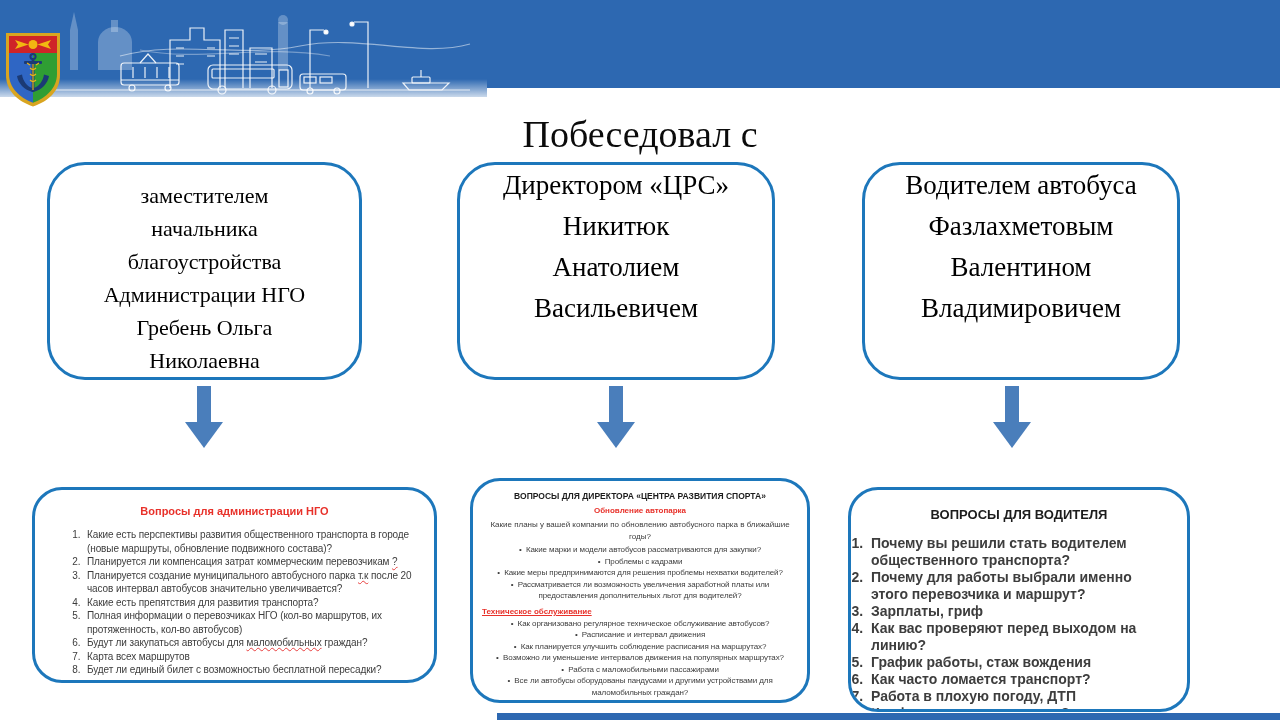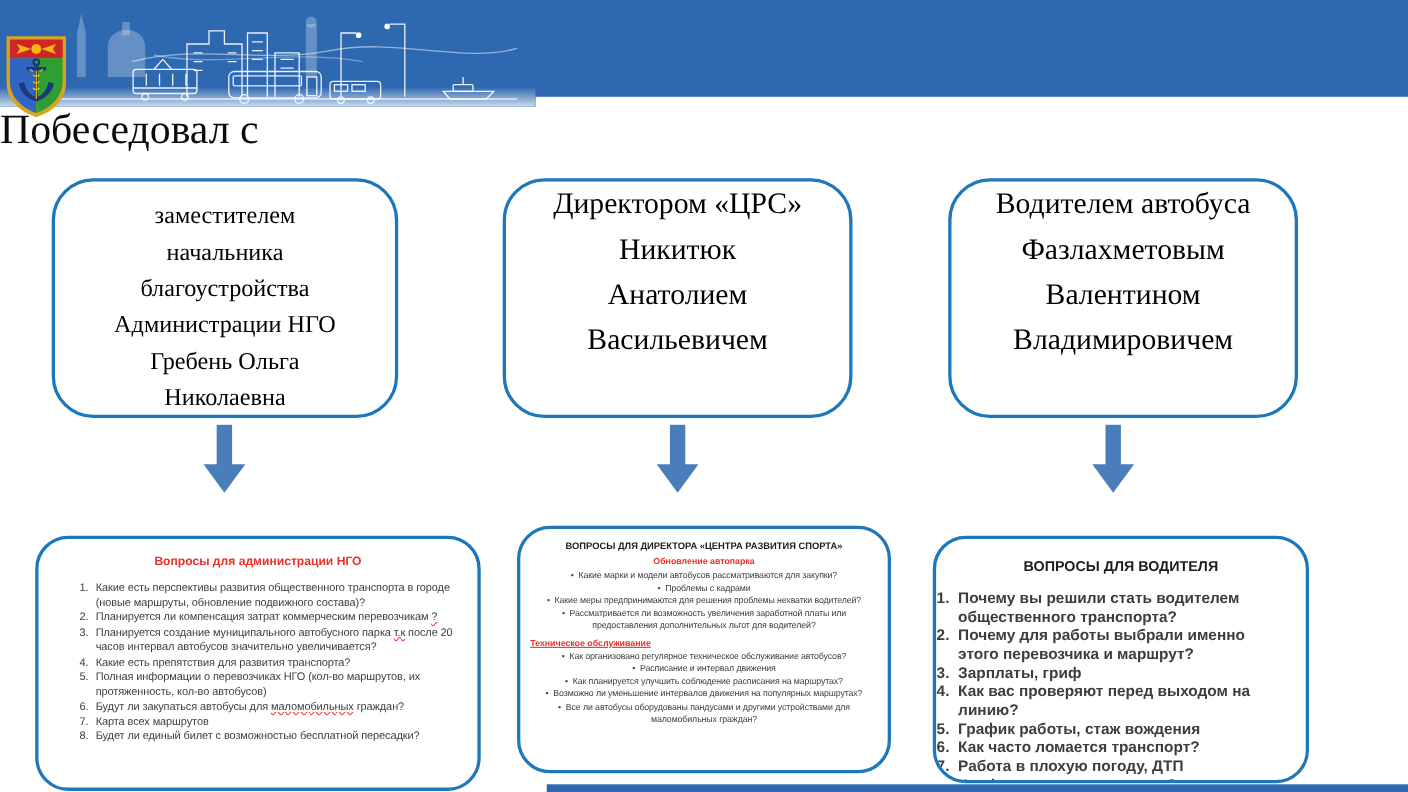--- a/index.html
+++ b/index.html
@@ -9,41 +9,41 @@
 
   
   .banner { position:absolute; left:0; top:0; width:1280px; height:88px; background:#2d68b1; }
   .banner-left { position:absolute; left:0; top:0; width:487px; height:97px; background:#2d68b1; overflow:hidden; }
   .banner-left .skyline { position:absolute; left:0; bottom:0; }
   .banner-left::after { content:""; position:absolute; left:0; right:0; bottom:0; height:18px;
       background:linear-gradient(to top, rgba(255,255,255,.75), rgba(255,255,255,0)); }
   .emblem { position:absolute; left:3px; top:28px; z-index:5; }
 
   
-  .slide-title { position:absolute; left:0; top:97px; width:1280px; 
+  .slide-title { position:absolute; left:0; top:113px; width:1280px; text-align:center;
       font-family:"Liberation Serif", serif; font-size:38px; line-height:1.15; color:#0b0b0b; }
 
   
   .person-box { position:absolute; top:162px; height:218px; background:#fff;
       border:3.5px solid #1d77bb; border-radius:38px; }
   .pb1 { left:47px;  width:315px; }
   .pb2 { left:457px; width:318px; }
   .pb3 { left:862px; width:318px; }
   .person-text { width:100%; text-align:center; font-family:"Liberation Serif", serif; color:#000; }
   .pb1 .person-text { font-size:22px; line-height:33px; padding-top:14px; }
   .pb2 .person-text, .pb3 .person-text { font-size:27px; line-height:41px; }
 
   
   .down-arrow { position:absolute; top:386px; width:40px; height:62px; }
   .ar1 { left:184px; } .ar2 { left:596px; } .ar3 { left:992px; }
 
   
   .qbox { position:absolute; background:#fff; border:3.5px solid #1d77bb; border-radius:30px;
       color:#3d3d3d; overflow:hidden; }
-  .qbox-admin    { left:32px;  top:487px; width:405px; height:232px; }
+  .qbox-admin    { left:32px;  top:487px; width:405px; height:196px; }
   .qbox-director { left:470px; top:478px; width:340px; height:225px; text-align:center; }
   .qbox-driver   { left:848px; top:487px; width:342px; height:225px; }
 
   .q-title-admin { color:#e8312a; font-weight:bold; font-size:11px; text-align:center; margin-top:15px; }
   ol.admin-list { margin:11px 0 0; padding:0 8px 0 48px; font-size:10px; line-height:13.5px; letter-spacing:-0.1px; }
   ol.admin-list li { padding-left:4px; }
 
   .q-title-director { font-weight:bold; font-size:8.5px; color:#1c1c1c; margin-top:10px; letter-spacing:0; }
   .q-sub { color:#e8312a; font-weight:bold; font-size:8px; margin-top:5px; }
   .q-sub-left { text-align:left; padding-left:9px;text-decoration:underline; }
@@ -176,32 +176,34 @@
         <li>Полная информации о перевозчиках НГО (кол-во маршрутов, их протяженность,  кол-во автобусов)</li>
         <li>Будут ли закупаться автобусы для <span class="sp">маломобильных</span> граждан?</li>
         <li>Карта всех маршрутов</li>
         <li>Будет ли единый билет с возможностью бесплатной пересадки?</li>
       </ol>
   </div>
 
   <div class="qbox qbox-director">
     <div class="q-title-director">ВОПРОСЫ ДЛЯ ДИРЕКТОРА «ЦЕНТРА РАЗВИТИЯ СПОРТА»</div>
     <div class="q-sub">Обновление автопарка</div>
+    <div class="q-intro">Какие планы у вашей компании по обновлению автобусного парка в ближайшие годы?</div>
     <ul class="bullet-list">
         <li>Какие марки и модели автобусов рассматриваются для закупки?</li>
         <li>Проблемы с кадрами</li>
         <li>Какие меры предпринимаются для решения проблемы нехватки водителей?</li>
         <li>Рассматривается ли возможность увеличения заработной платы или предоставления дополнительных льгот для водителей?</li>
       </ul>
     <div class="q-sub q-sub-left">Техническое обслуживание</div>
     <ul class="bullet-list">
         <li>Как организовано регулярное техническое обслуживание автобусов?</li>
         <li>Расписание и интервал движения</li>
         <li>Как планируется улучшить соблюдение расписания на маршрутах?</li>
         <li>Возможно ли уменьшение интервалов движения на популярных маршрутах?</li>
+        <li>Работа с маломобильными пассажирами</li>
         <li>Все ли автобусы оборудованы пандусами и другими устройствами для маломобильных граждан?</li>
       </ul>
   </div>
 
   <div class="qbox qbox-driver">
     <div class="q-title-driver">ВОПРОСЫ ДЛЯ ВОДИТЕЛЯ</div>
     <ol class="driver-list">
         <li>Почему вы решили стать водителем общественного транспорта?</li>
         <li>Почему для работы выбрали именно этого перевозчика и  маршрут?</li>
         <li>Зарплаты, гриф</li>

